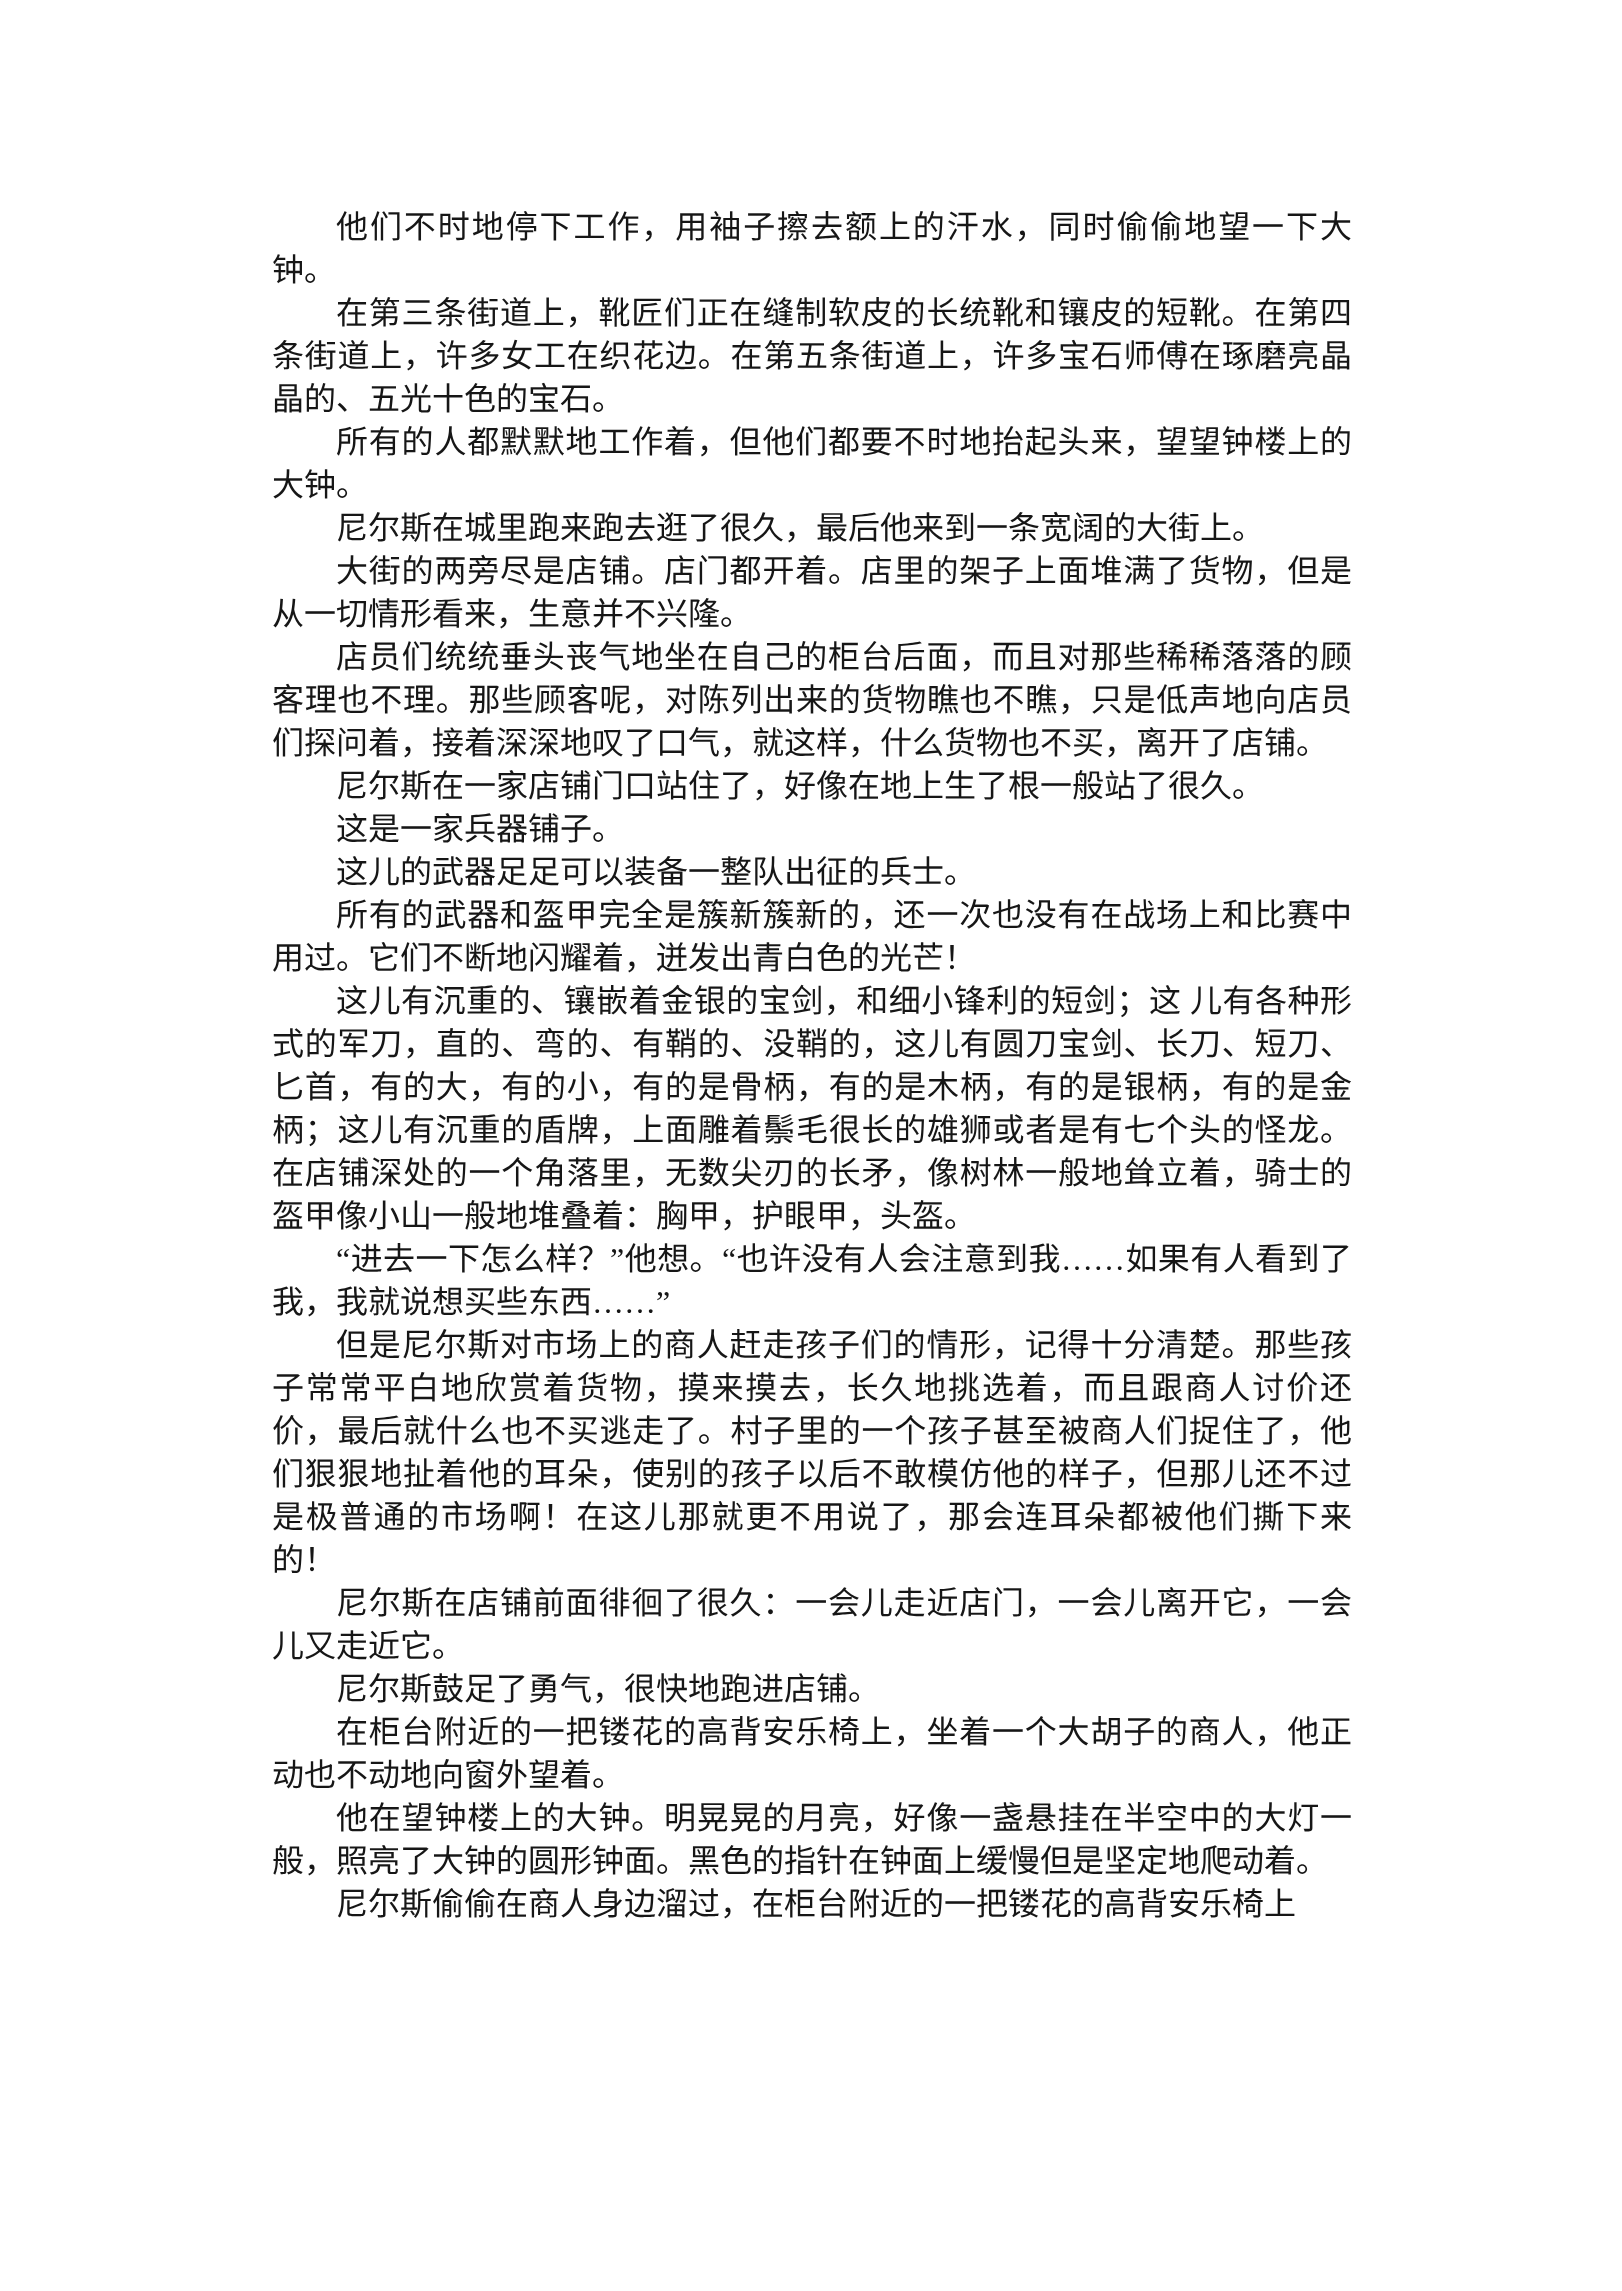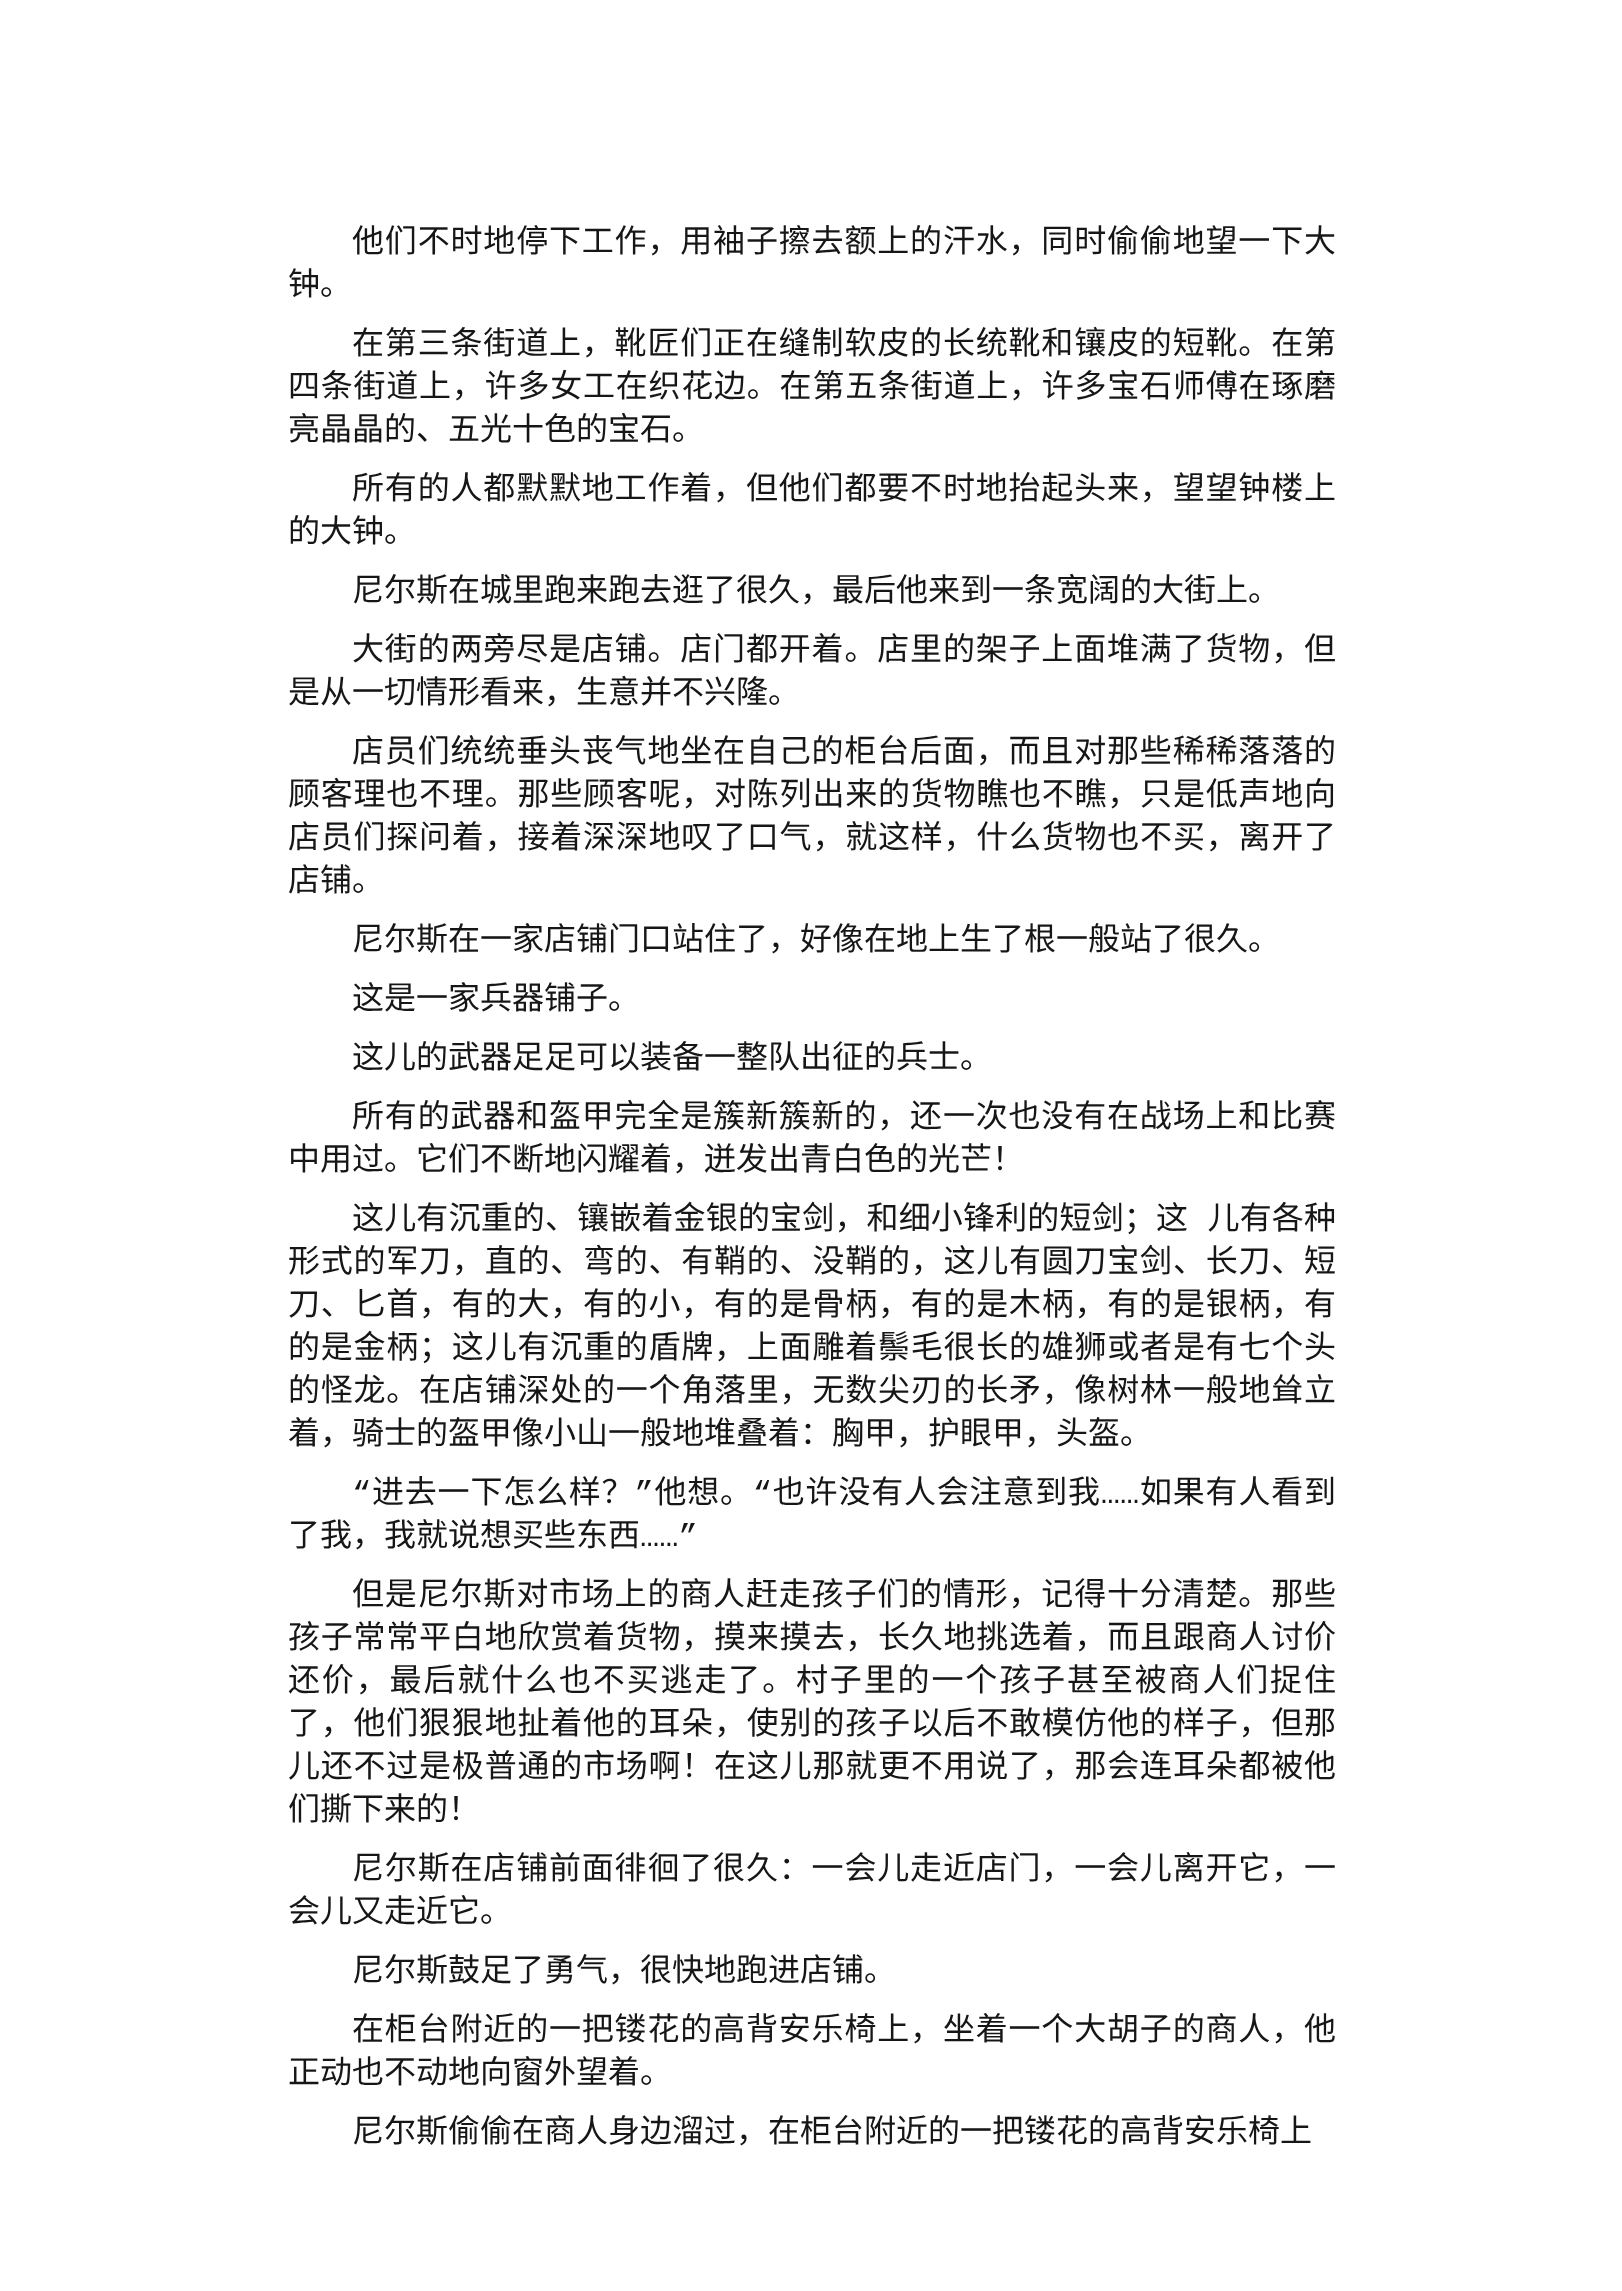--- a/index.html
+++ b/index.html
@@ -20,25 +20,24 @@
     left: 272px;
     top: 206px;
     width: 1080px;
     font-size: 32px;
     line-height: 43px;
     color: #161616;
     text-align: justify;
     text-justify: inter-ideograph;
   }
   .text-block p {
-    margin: 16px;
+    margin: 0;
     padding: 0;
     text-indent: 2em;
     word-break: break-all;
-    font-family: Liberation Mono, monospace;
   }
 </style>
 </head>
 <body>
 
 <div class="page">
   <div class="text-block">
     <p>他们不时地停下工作，用袖子擦去额上的汗水，同时偷偷地望一下大钟。</p>
     <p>在第三条街道上，靴匠们正在缝制软皮的长统靴和镶皮的短靴。在第四条街道上，许多女工在织花边。在第五条街道上，许多宝石师傅在琢磨亮晶晶的、五光十色的宝石。</p>
     <p>所有的人都默默地工作着，但他们都要不时地抬起头来，望望钟楼上的大钟。</p>
@@ -48,16 +47,17 @@
     <p>尼尔斯在一家店铺门口站住了，好像在地上生了根一般站了很久。</p>
     <p>这是一家兵器铺子。</p>
     <p>这儿的武器足足可以装备一整队出征的兵士。</p>
     <p>所有的武器和盔甲完全是簇新簇新的，还一次也没有在战场上和比赛中用过。它们不断地闪耀着，迸发出青白色的光芒！</p>
     <p>这儿有沉重的、镶嵌着金银的宝剑，和细小锋利的短剑；这 儿有各种形式的军刀，直的、弯的、有鞘的、没鞘的，这儿有圆刀宝剑、长刀、短刀、匕首，有的大，有的小，有的是骨柄，有的是木柄，有的是银柄，有的是金柄；这儿有沉重的盾牌，上面雕着鬃毛很长的雄狮或者是有七个头的怪龙。在店铺深处的一个角落里，无数尖刃的长矛，像树林一般地耸立着，骑士的盔甲像小山一般地堆叠着：胸甲，护眼甲，头盔。</p>
     <p>“进去一下怎么样？”他想。“也许没有人会注意到我……如果有人看到了我，我就说想买些东西……”</p>
     <p>但是尼尔斯对市场上的商人赶走孩子们的情形，记得十分清楚。那些孩子常常平白地欣赏着货物，摸来摸去，长久地挑选着，而且跟商人讨价还价，最后就什么也不买逃走了。村子里的一个孩子甚至被商人们捉住了，他们狠狠地扯着他的耳朵，使别的孩子以后不敢模仿他的样子，但那儿还不过是极普通的市场啊！在这儿那就更不用说了，那会连耳朵都被他们撕下来的！</p>
     <p>尼尔斯在店铺前面徘徊了很久：一会儿走近店门，一会儿离开它，一会儿又走近它。</p>
     <p>尼尔斯鼓足了勇气，很快地跑进店铺。</p>
     <p>在柜台附近的一把镂花的高背安乐椅上，坐着一个大胡子的商人，他正动也不动地向窗外望着。</p>
+    <p>他在望钟楼上的大钟。明晃晃的月亮，好像一盏悬挂在半空中的大灯一般，照亮了大钟的圆形钟面。黑色的指针在钟面上缓慢但是坚定地爬动着。</p>
     <p>尼尔斯偷偷在商人身边溜过，在柜台附近的一把镂花的高背安乐椅上</p>
   </div>
 </div>
 
 
 </body></html>

